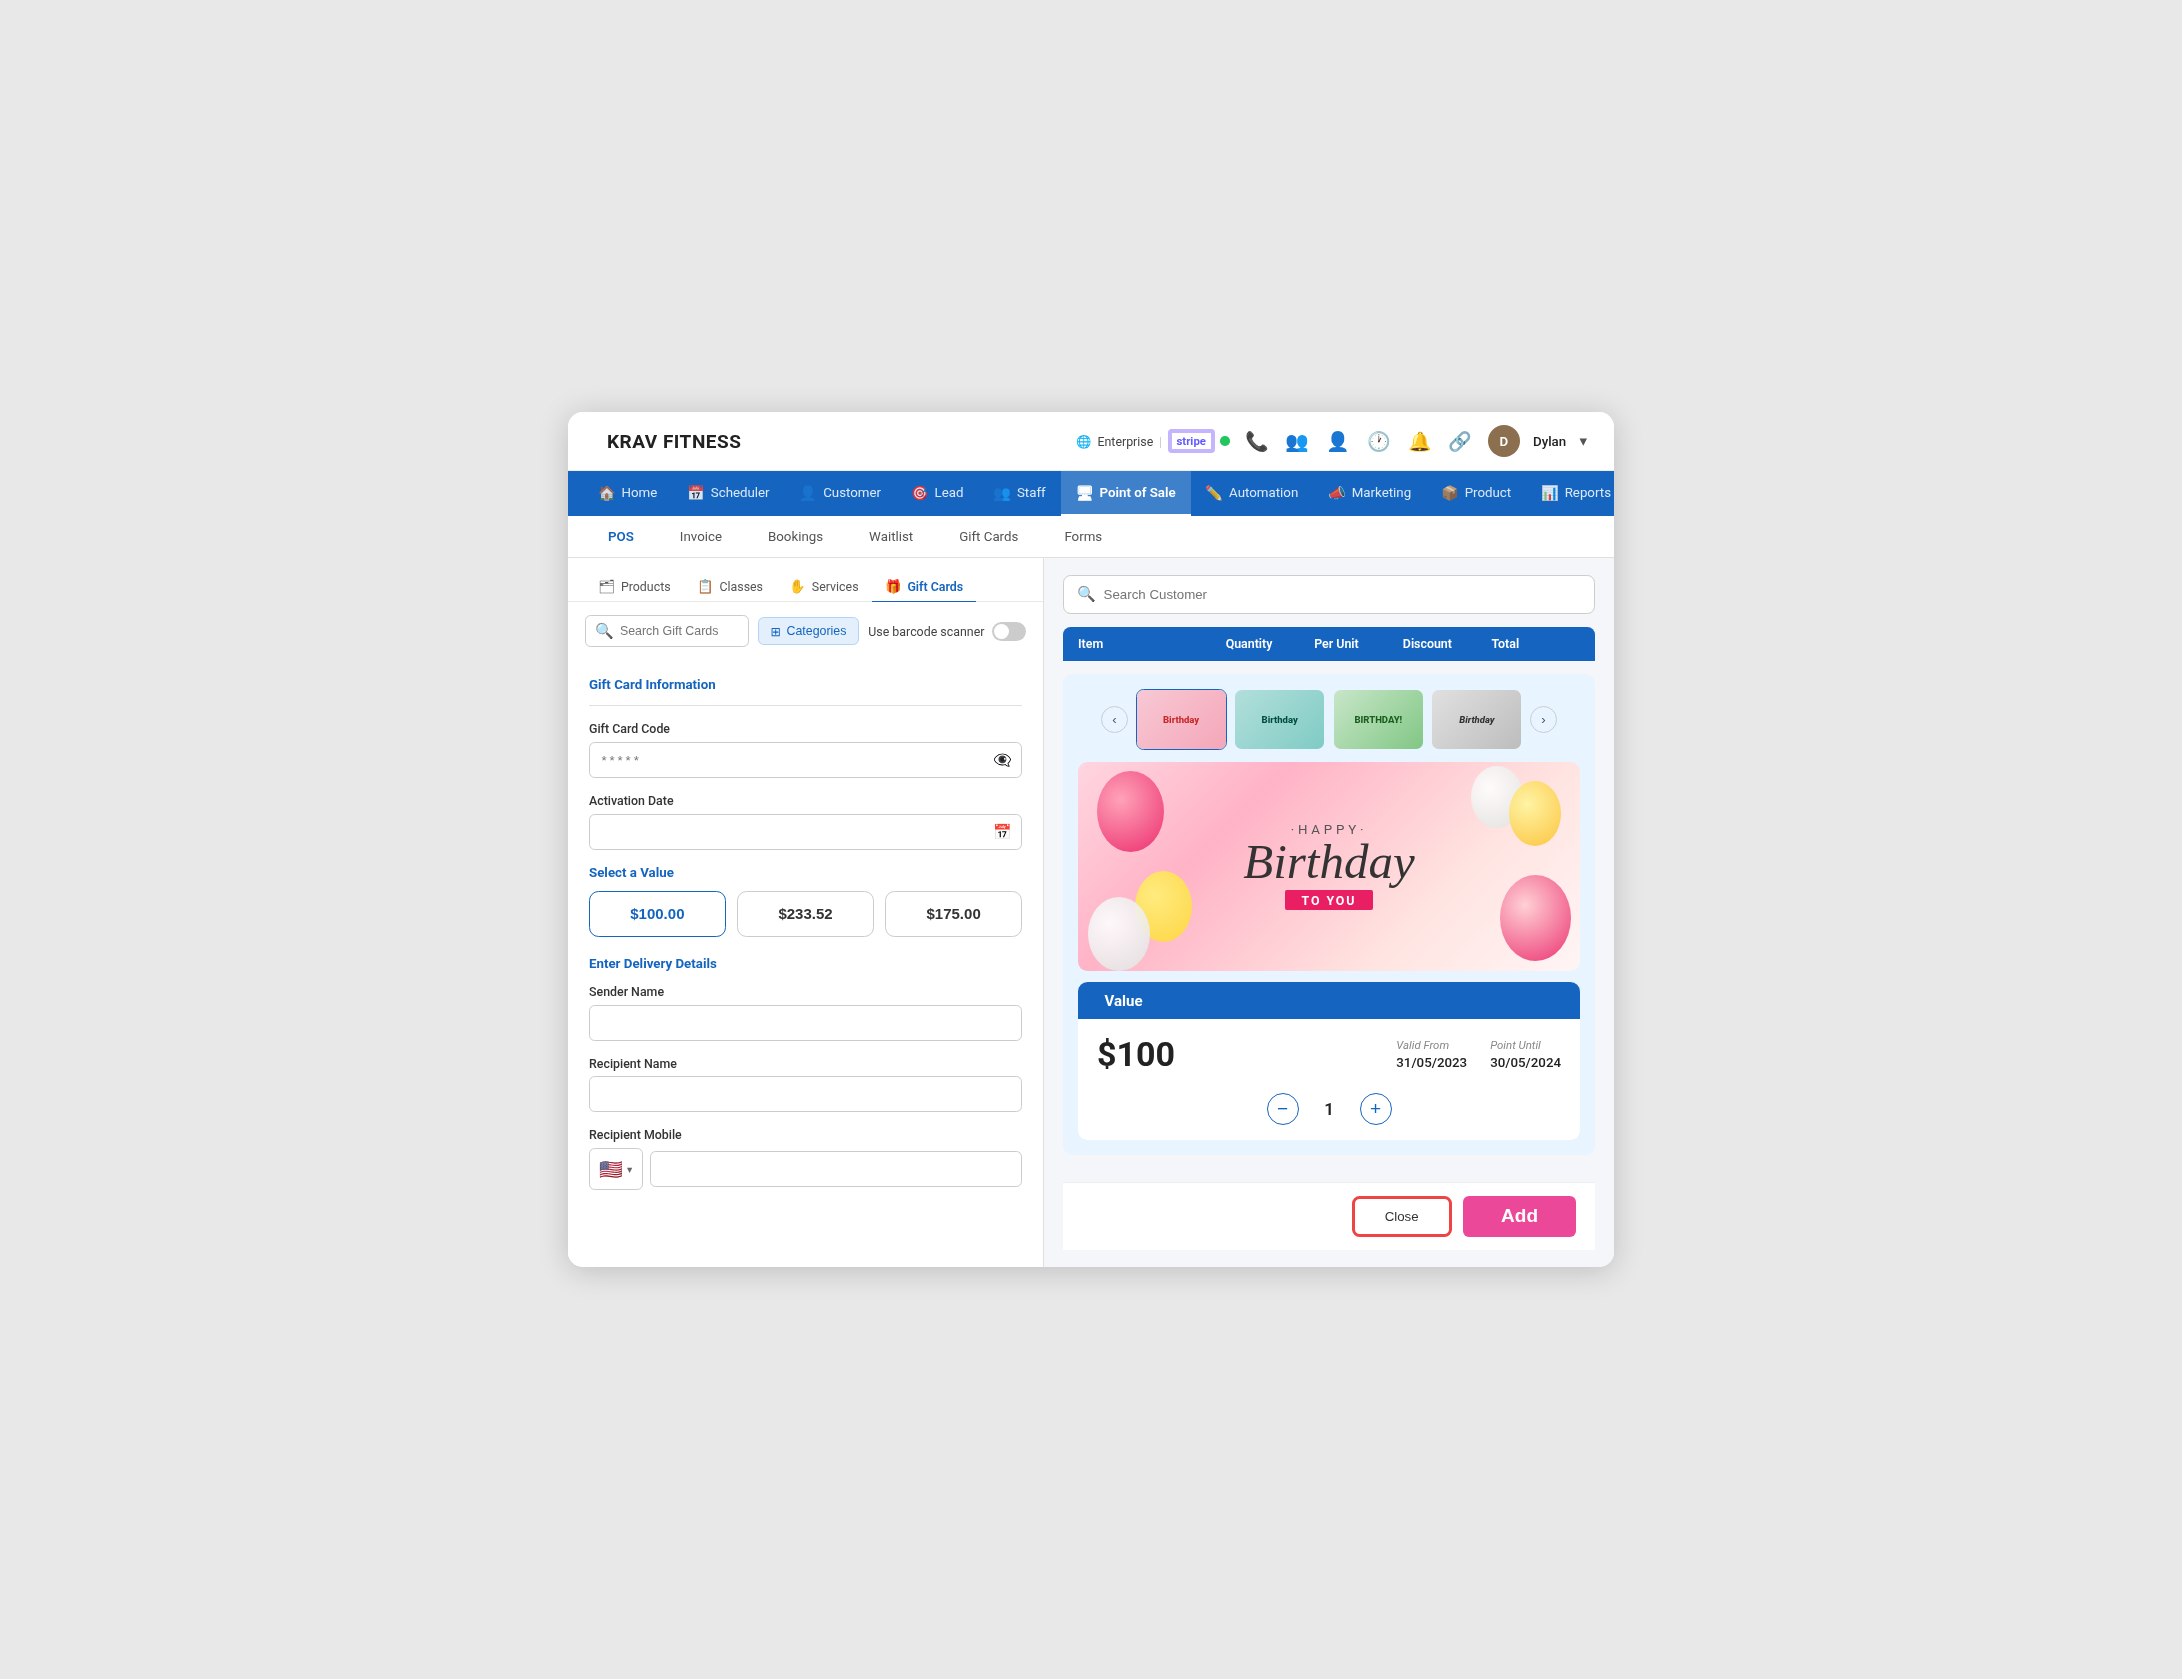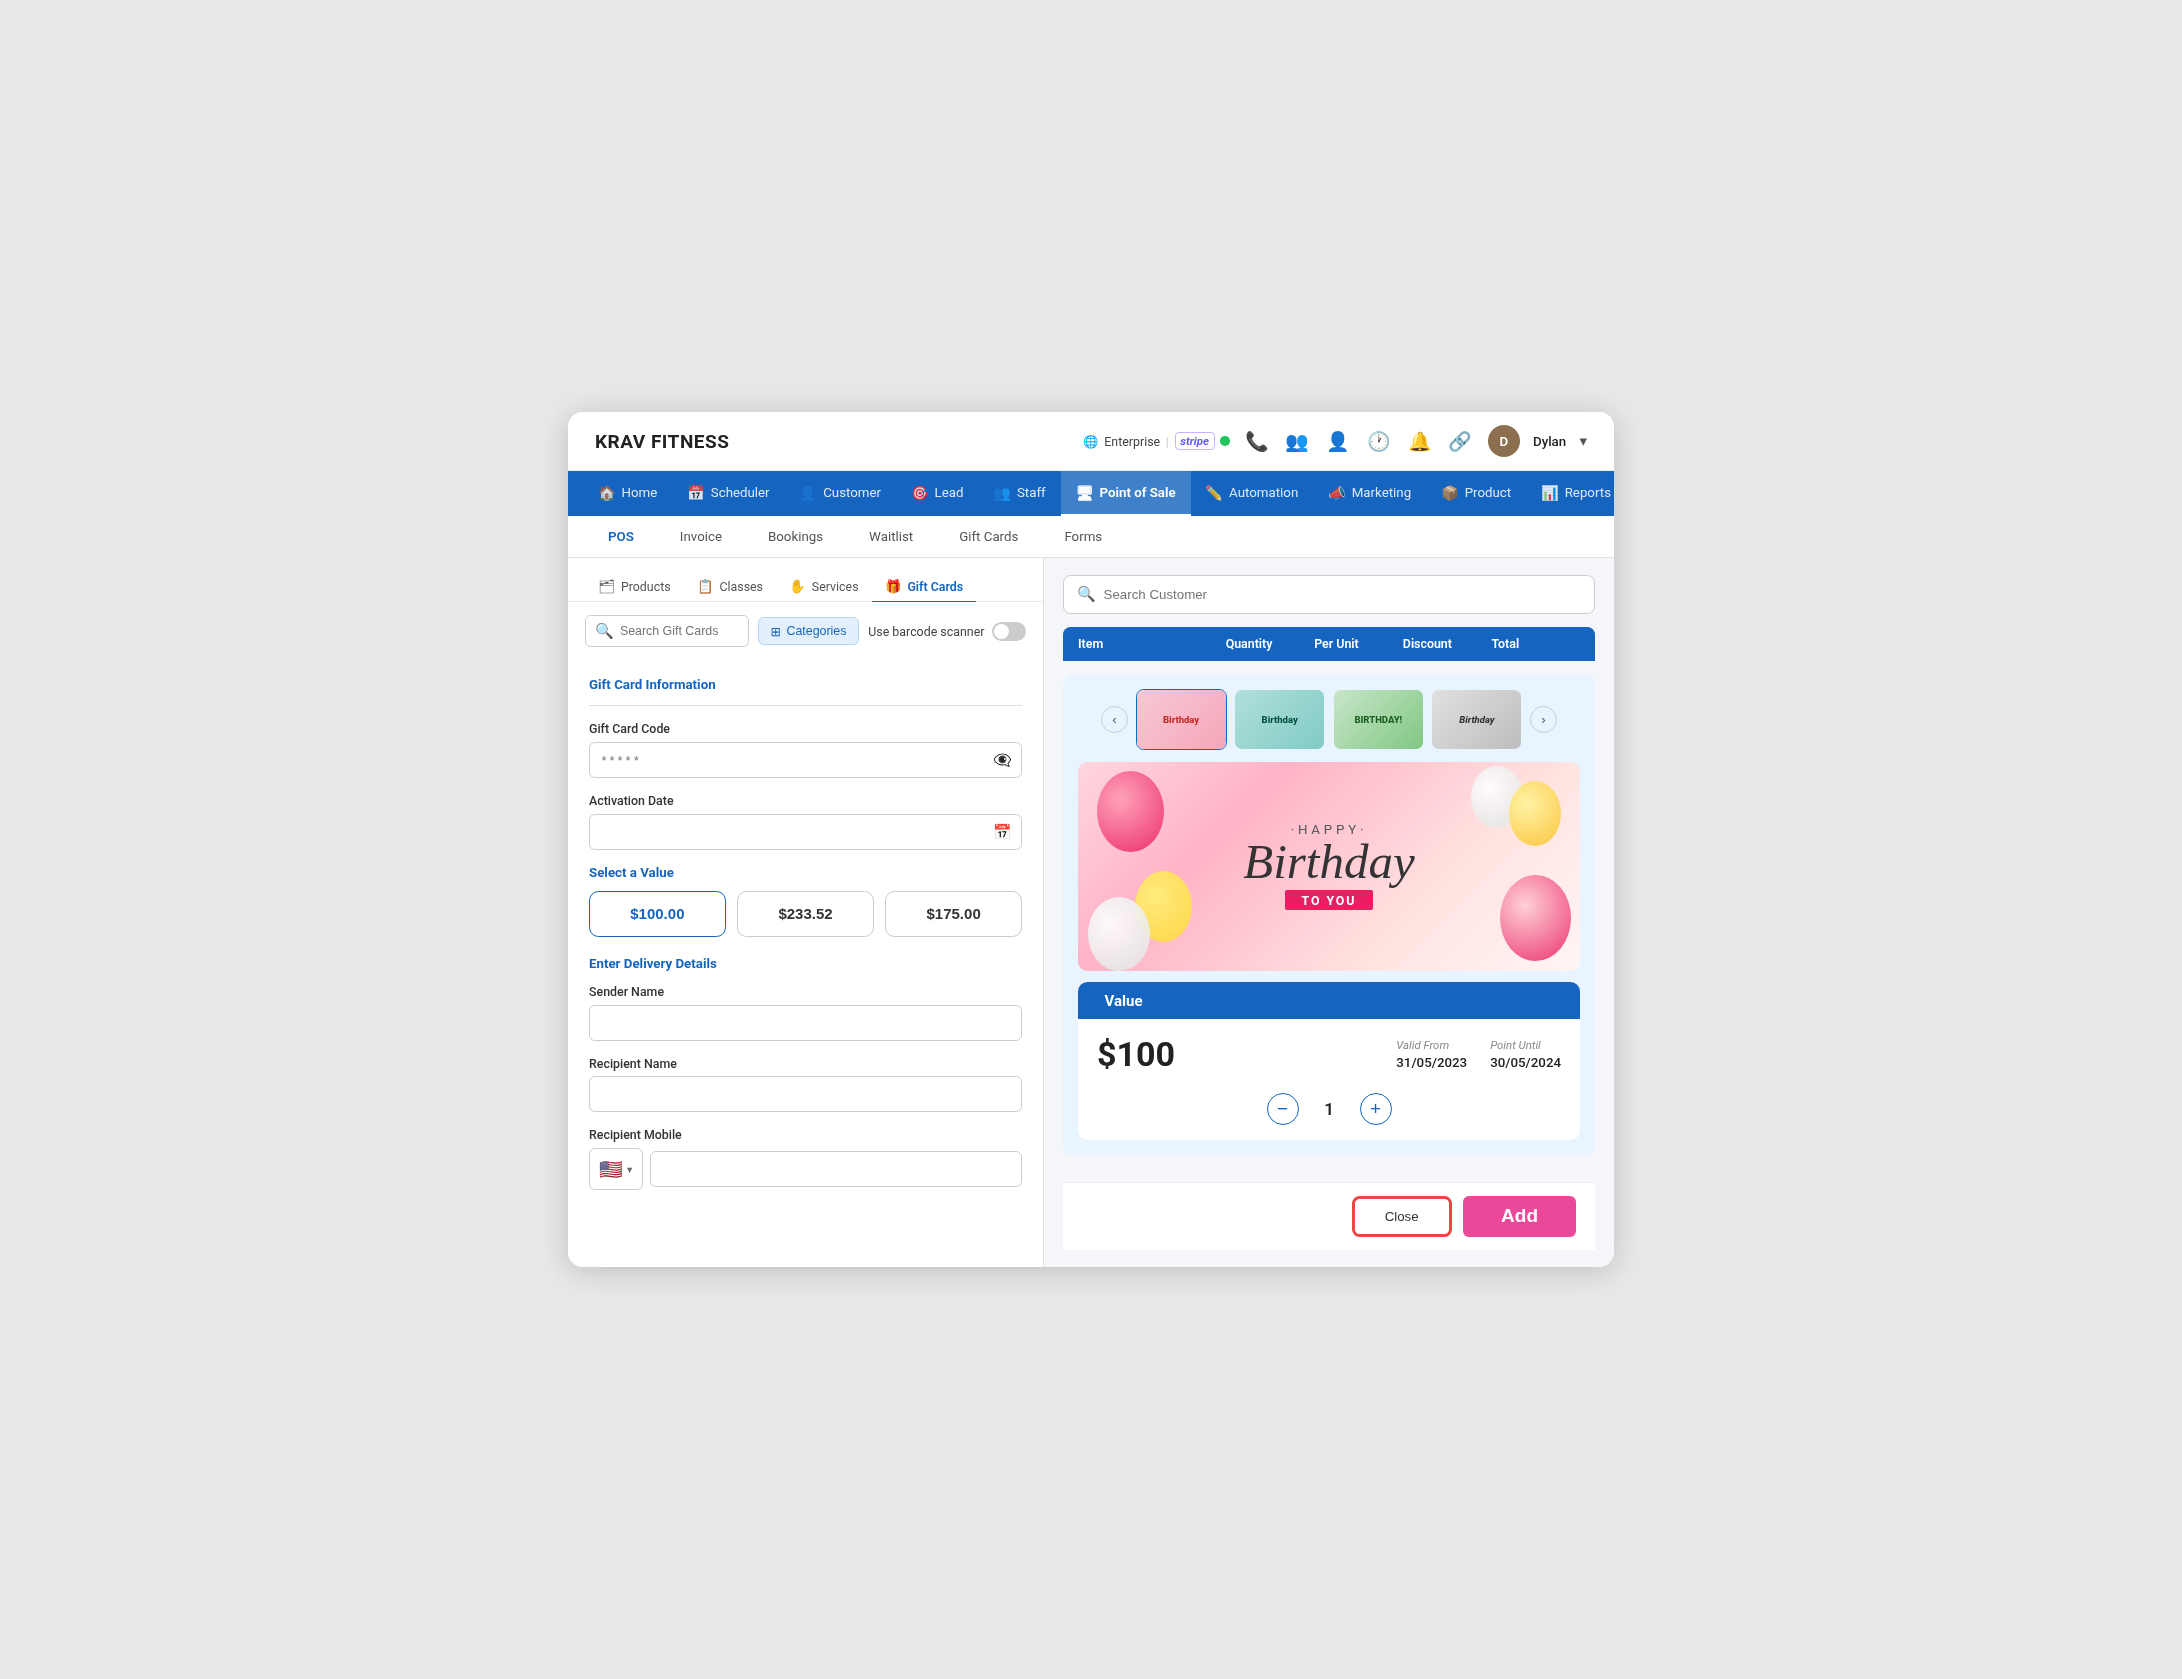--- a/index.html
+++ b/index.html
@@ -26,41 +26,41 @@
       justify-content: space-between;
       padding: 13.3px 27px;
       border-bottom: 1px solid #eee;
       background: #fff;
     }
     .brand-name {
       font-size: 19px;
       font-weight: 700;
       color: #222;
       letter-spacing: 0.5px;
+      margin-left: 12px;
     }
     .top-bar-right {
       display: flex;
       align-items: center;
       gap: 13.3px;
     }
     .enterprise-badge {
       display: flex;
       align-items: center;
       gap: 5.7px;
       font-size: 12.4px;
       color: #444;
     }
     .stripe-badge {
       font-size: 11.4px;
       color: #635bff;
       font-weight: 700;
-      border: 1px solid #c4b5fd;
+      border: 4px solid #c4b5fd;
       border-radius: 3.8px;
       padding: 1px 4.8px;
-      font-style: italic;
     }
     .green-dot {
       width: 9.5px; height: 9.5px;
       background: #22c55e;
       border-radius: 50%;
       display: inline-block;
     }
     .top-icon-btn {
       background: none;
       border: none;

